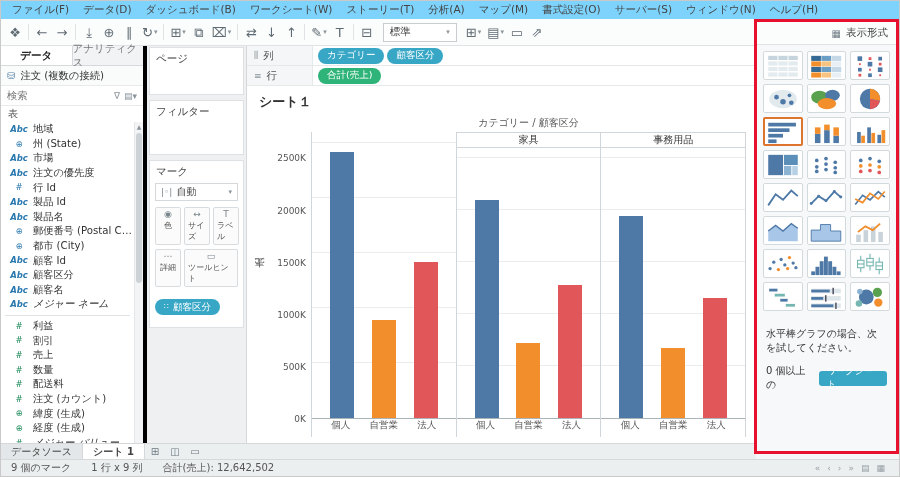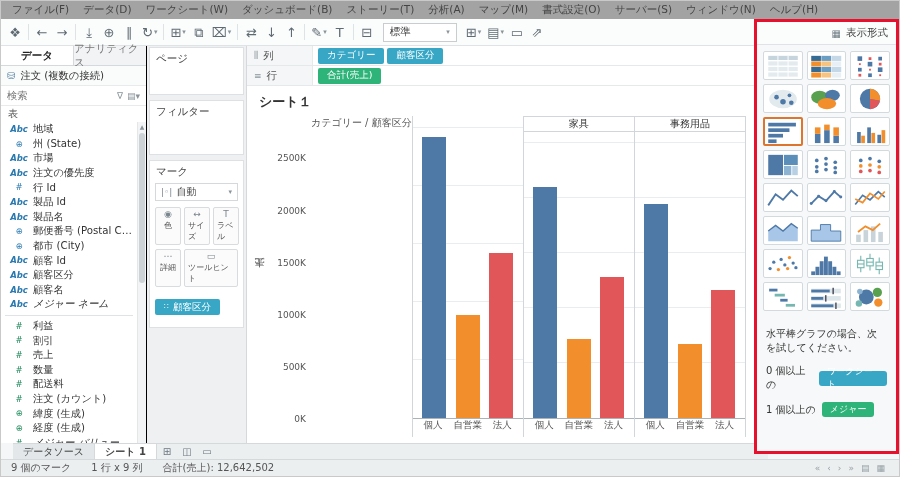--- a/index.html
+++ b/index.html
@@ -1,30 +1,30 @@
 <!DOCTYPE html>
 <html><head>
 <meta charset="utf-8">
 <style>
 *{box-sizing:border-box;margin:0;padding:0}
 body{font-family:"DejaVu Sans","Liberation Sans",sans-serif;font-size:11px;color:#333;background:#e8e8e8}
 .app{position:relative;width:900px;height:477px;background:#f5f6f7;overflow:hidden;border:1px solid #c9c9c9}
 
 
-.menubar{position:absolute;top:0;left:0;right:0;height:18px;background:#a3a3a3;display:flex;align-items:flex-end;padding-left:4px}
+.menubar{position:absolute;top:0;left:0;right:0;height:18px;background:#7dd3fc;display:flex;align-items:flex-end;padding-left:4px}
 .menu-item{padding:2px 7px;font-size:10.5px;color:#444;cursor:default;white-space:nowrap}
 .toolbar{position:absolute;top:18px;left:0;right:0;height:27px;background:#fbfcfc;border-bottom:1px solid #e0e3e5;display:flex;align-items:center;padding:0 4px}
 .tb-btn{min-width:20px;height:20px;display:flex;align-items:center;justify-content:center;color:#5f6b73;font-size:13px;border-radius:2px;padding:0 3px;cursor:default}
 .tb-glyph{line-height:1}
 .tb-caret{font-size:7px;color:#8a949a;margin-left:1px}
 .tb-sep{width:1px;height:16px;background:#e0e3e5;margin:0 3px}
 .tb-select{display:flex;align-items:center;justify-content:space-between;border:1px solid #c9cdd0;background:#fff;height:19px;padding:0 6px;min-width:74px;font-size:10.5px;color:#444;margin:0 6px}
 
 
-.sidebar{position:absolute;top:45px;left:0;width:146px;bottom:33px;background:#fff;border-right:1px solid #000000;display:flex;flex-direction:column}
+.sidebar{position:absolute;top:45px;left:0;width:146px;bottom:33px;background:#fff;border-right:4px solid #000000;display:flex;flex-direction:column}
 .side-tabs{display:flex;height:20px;border-bottom:1px solid #d5d9db;background:#f1f3f4;flex:none}
 .side-tab{flex:1;display:flex;align-items:center;justify-content:center;font-size:10.5px;color:#777}
 .side-tab.active{background:#fff;color:#222;border-right:1px solid #d5d9db;font-weight:bold}
 .ds-row{height:20px;flex:none;display:flex;align-items:center;gap:5px;padding:0 6px;border-bottom:1px solid #e8eaec;font-size:10.3px;color:#333;background:#fafbfb;white-space:nowrap;overflow:hidden}
 .ds-icon{color:#5e87a8;font-size:10px}
 .search-row{height:20px;flex:none;display:flex;align-items:center;padding:0 6px;border-bottom:1px solid #e8eaec;gap:12px}
 .search-input{flex:1;border:none;outline:none;font-size:10.3px;color:#555;background:transparent;min-width:20px}
 .search-icons{color:#8a949a;font-size:9px;display:flex;gap:4px}
 .tables-label{height:16px;flex:none;line-height:16px;padding:0 7px;font-size:10px;color:#555}
 .fields{flex:1;overflow:hidden;position:relative;padding-right:9px}
@@ -49,37 +49,37 @@
 .marks-card{height:168px;flex:none}
 .mark-dropdown{display:flex;align-items:center;justify-content:space-between;border:1px solid #d5d9db;margin:2px 5px 4px;height:18px;padding:0 5px;font-size:10px;color:#444;background:#fff}
 .mark-dd-left{display:flex;align-items:center;gap:4px}
 .mark-dd-icon{color:#7a868d;font-size:9px}
 .mark-btns{display:flex;gap:3px;padding:2px 5px}
 .mark-btn{border:1px solid #d8dcdf;background:#fbfbfb;border-radius:2px;font-size:8px;color:#555;padding:2px 3px;display:flex;flex-direction:column;align-items:center;gap:1px;min-width:26px;cursor:default}
 .mark-btn .mi{font-size:9px;color:#7a868d;line-height:1}
 .marks-pill-area{padding:10px 5px 0}
 
 
-.pill{height:16px;border-radius:2px;display:inline-flex;align-items:center;padding:0 9px;font-size:9.5px;color:#fff;gap:4px;white-space:nowrap;cursor:default}
+.pill{height:16px;border-radius:8px;display:inline-flex;align-items:center;padding:0 9px;font-size:9.5px;color:#fff;gap:4px;white-space:nowrap;cursor:default}
 .pill-icon{font-size:8px;line-height:1;opacity:.9}
 
 
 .main{position:absolute;top:45px;left:246px;width:509px;bottom:33px;background:#fff;display:flex;flex-direction:column}
 .shelf-row{height:20px;flex:none;display:flex;align-items:center;border-bottom:1px solid #e6e9ea;background:#fff}
 .shelf-head{display:flex;align-items:center;gap:5px;width:66px;flex:none;padding:0 7px;color:#555;font-size:10.5px;height:100%;background:#f4f6f7;border-right:1px solid #e6e9ea}
 .shelf-icon{color:#8a949a;font-size:9px}
 .shelf-pills{display:flex;gap:3px;padding:0 5px;align-items:center}
 .sheet{flex:1;display:flex;flex-direction:column;overflow:hidden}
 .sheet-title{flex:none;height:26px;padding:7px 12px 0;font-size:13px;font-weight:bold;color:#333}
 .chart-body{flex:1;display:flex;padding:4px 10px 6px 6px}
 .y-gutter{width:58px;flex:none;display:flex}
 .y-title{width:14px;writing-mode:vertical-rl;transform:rotate(180deg);text-align:center;color:#666;font-size:10px}
 .y-ticks{flex:1;position:relative;margin-top:32px;margin-bottom:18px}
 .ytick{position:absolute;right:5px;font-size:9px;color:#555}
-.panels-wrap{flex:1;display:flex;}
+.panels-wrap{flex:1;display:flex;flex-direction:column}
 .chart-top-title{height:16px;flex:none;text-align:center;font-size:10px;color:#555}
 .panels{flex:1;display:flex;border-left:1px solid #d0d6d9;border-right:1px solid #d0d6d9}
 .panel{flex:1;display:flex;flex-direction:column}
 .panel+.panel{border-left:1px solid #d0d6d9}
 .panel-head{height:16px;flex:none;display:flex;align-items:center;justify-content:center;font-size:10px;color:#333;border-top:1px solid #d0d6d9;border-bottom:1px solid #d0d6d9}
 .panel-plot{flex:1;position:relative;display:flex;align-items:flex-end;justify-content:space-evenly;border-bottom:1px solid #aab3b8}
 .gridline{position:absolute;left:0;right:0;height:1px;background:#e9edef}
 .bar{width:24px;position:relative;z-index:1}
 .panel-labels{height:18px;flex:none;display:flex;justify-content:space-evenly;}
 .xlab{font-size:9.5px;color:#555}
@@ -89,37 +89,37 @@
 .showme-header{height:23px;flex:none;display:flex;align-items:center;justify-content:flex-end;gap:5px;padding:0 8px;background:#fbfcfc;border-bottom:1px solid #e0e3e5;font-size:10.5px;color:#444}
 .showme-header .hi{color:#6b7880;font-size:10px}
 .showme-grid{display:grid;grid-template-columns:repeat(3,1fr);gap:4px;padding:6px;flex:none}
 .sm-cell{height:29px;background:#fff;border:1px solid #d3dade;border-radius:2px;display:flex;align-items:center;justify-content:center;cursor:default}
 .sm-cell.selected{border:2px solid #dd752f}
 .showme-hint{padding:10px 9px 4px;font-size:10px;color:#333;line-height:1.4}
 .req-row{display:flex;align-items:center;gap:6px;padding:5px 9px;font-size:10px;color:#333}
 .req-pill{height:15px;border-radius:3px;display:inline-flex;align-items:center;padding:0 8px;font-size:9px;color:#fff}
 
 
-.tabsbar{position:absolute;bottom:17px;left:12px;width:755px;height:16px;background:#eceff0;border-top:1px solid #d5d9db;display:flex;align-items:stretch}
+.tabsbar{position:absolute;bottom:17px;left:0;width:755px;height:16px;background:#eceff0;border-top:1px solid #d5d9db;display:flex;align-items:stretch}
 .sheet-tab{display:flex;align-items:center;padding:0 10px;font-size:10px;color:#444;border-right:1px solid #d5d9db;background:#e3e7e9;cursor:default;white-space:nowrap}
 .sheet-tab.active{background:#fff;font-weight:bold}
 .tab-new{width:20px;display:flex;align-items:center;justify-content:center;color:#6b7880;font-size:10px;cursor:default}
 .statusbar{position:absolute;bottom:0;left:0;right:0;height:17px;background:#eceff0;border-top:1px solid #d5d9db;display:flex;align-items:center;padding:0 10px;gap:20px;font-size:10px;color:#555}
 .status-right{margin-left:auto;display:flex;gap:7px;color:#97a1a7;font-size:9px;padding-right:4px}
 </style>
 </head>
 <body>
 
 <div class="app">
 
   <div class="menubar">
       <div class="menu-item">ファイル(F)</div>
       <div class="menu-item">データ(D)</div>
+      <div class="menu-item">ダッシュボード(B)</div>
       <div class="menu-item">ワークシート(W)</div>
-      <div class="menu-item">ダッシュボード(B)</div>
       <div class="menu-item">ストーリー(T)</div>
       <div class="menu-item">分析(A)</div>
       <div class="menu-item">マップ(M)</div>
       <div class="menu-item">書式設定(O)</div>
       <div class="menu-item">サーバー(S)</div>
       <div class="menu-item">ウィンドウ(N)</div>
       <div class="menu-item">ヘルプ(H)</div>
     </div>
 
   <div class="toolbar">
@@ -708,24 +708,20 @@
             <circle cx="6" cy="20" r="3.5" fill="#76b7b2"></circle>
             <circle cx="7" cy="7" r="3" fill="#8cb4d2"></circle>
           </svg>
         </div>
       </div>
     <div class="showme-hint">水平棒グラフの場合、次を試してください。</div>
     <div class="req-row">
       <span>0 個以上の</span>
       <span class="req-pill" style="background: rgb(56, 167, 198);">ワークシート</span>
     </div>
-    <div class="req-row">
-      <span>1 個以上の</span>
-      <span class="req-pill" style="background: rgb(46, 179, 120);">メジャー</span>
-    </div>
   </div>
 
   <div class="tabsbar">
       <div class="sheet-tab">データソース</div>
       <div class="sheet-tab active">シート 1</div>
       <div class="tab-new">
         <span>⊞</span>
       </div>
       <div class="tab-new">
         <span>◫</span>

